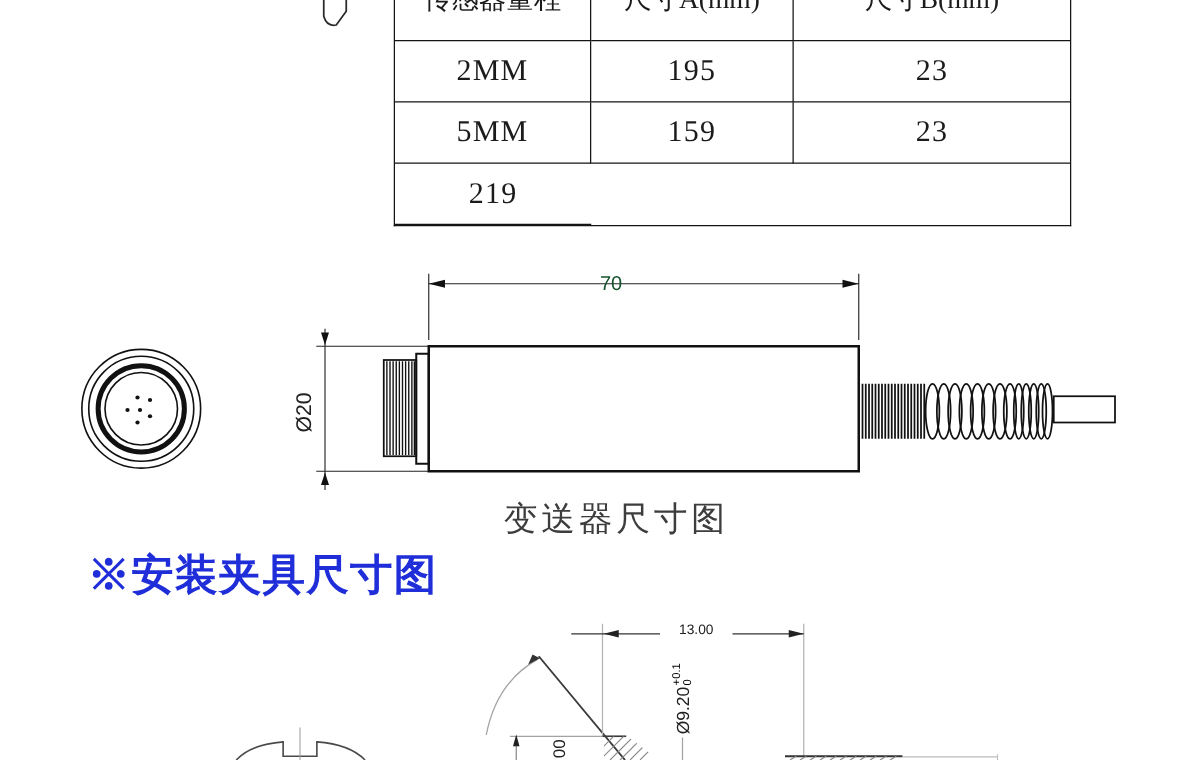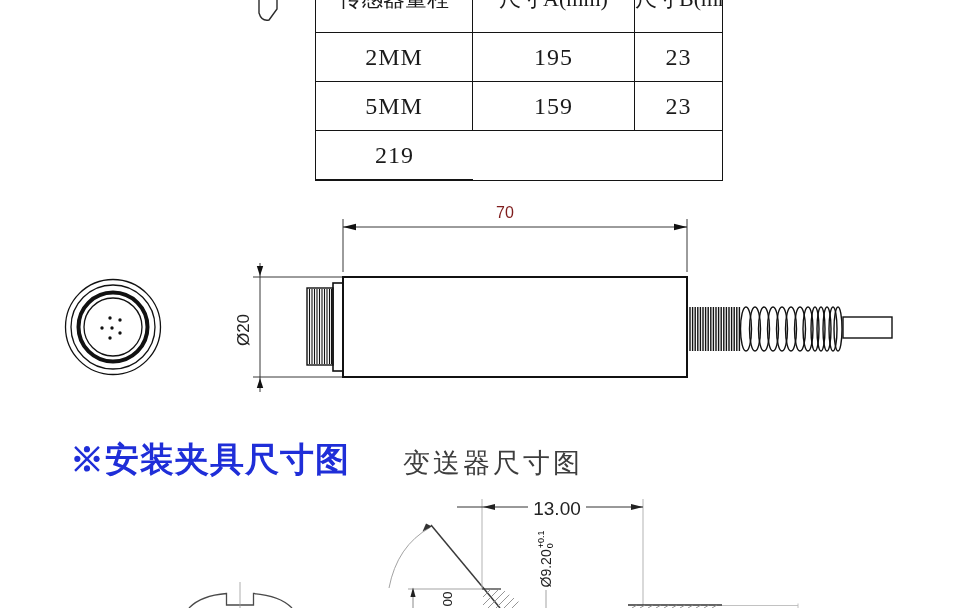--- a/index.html
+++ b/index.html
@@ -2,41 +2,41 @@
 <html><head>
 <meta charset="utf-8">
 <style>
   html,body{margin:0;padding:0;}
   body{
     width:960px;height:608px;position:relative;overflow:hidden;
     background:#ffffff;font-family:"Liberation Sans",sans-serif;
   }
   
   .spec-table{
-    position:absolute;left:315px;top:0;width:408px;
+    position:absolute;left:315px;top:0;width:542px;
     border-left:1.6px solid #141414;border-right:1.6px solid #141414;
     border-bottom:1.6px solid #141414;box-sizing:border-box;
   }
   .t-row{display:grid;grid-template-columns:157px 162px 1fr;}
   .t-row>div{
     border-right:1.6px solid #141414;border-bottom:1.6px solid #141414;
     box-sizing:border-box;display:flex;align-items:center;justify-content:center;
     font-family:"Liberation Serif","DejaVu Serif",serif;color:#1b1b1b;
   }
   .t-row>div:last-child{border-right:none;}
   .t-head>div{height:33px;position:relative;overflow:hidden;border-bottom:1.6px solid #141414;}
   .t-head .clip{
     position:absolute;left:0;right:0;top:-16px;text-align:center;
     font-size:22px;white-space:nowrap;
   }
   .t-data>div{height:49px;font-size:24px;letter-spacing:1px;}
   
   .abs{position:absolute;}
-  .dim{color:#7f1d1d;font-size:16px;text-align:center;}
-  .dim-sm{color:#222;font-size:19px;text-align:center;}
+  .dim{color:#14532d;font-size:16px;margin-top:15px;}
+  .dim-sm{color:#222;font-size:11px;text-align:center;}
   .rot{transform:rotate(-90deg);transform-origin:center center;display:flex;align-items:center;justify-content:center;white-space:nowrap;}
   .caption{
     font-size:27px;color:#3d3d3d;letter-spacing:3px;text-align:center;
   }
   .blue-head{
     font-size:34px;font-weight:bold;letter-spacing:1px;
   }
   .tol{display:inline-flex;flex-direction:column;line-height:1;font-size:9px;margin-left:1px;vertical-align:middle;}
   .bore{font-size:14px;color:#222;}
   .partial-dim{font-size:13.5px;color:#222;}
@@ -227,21 +227,21 @@
   </div>
   <div class="t-row t-data">
     <div>219</div>
   </div>
 </div>
 
 <div class="abs dim" style="left:480px;top:204px;width:50px;">70</div>
 
 <div class="abs rot" style="left:222px;top:320px;width:44px;height:20px;font-size:17px;color:#222;">Ø20</div>
 
-<div class="abs caption" style="left:377px;top:397px;width:232px;margin-top:48px;">变送器尺寸图</div>
+<div class="abs caption" style="left:377px;top:397px;width:232px;">变送器尺寸图</div>
 
 <div class="abs blue-head" style="left:70px;top:437px;color:#1f2ed8;">※安装夹具尺寸图</div>
 
 <div class="abs dim-sm" style="left:527px;top:498px;width:60px;">13.00</div>
 
 <div class="abs rot" style="left:513px;top:549px;width:66px;height:20px;">
   <span class="bore">Ø9.20</span>
   <span class="tol">
     <span>+0.1</span>
     <span>0</span>

